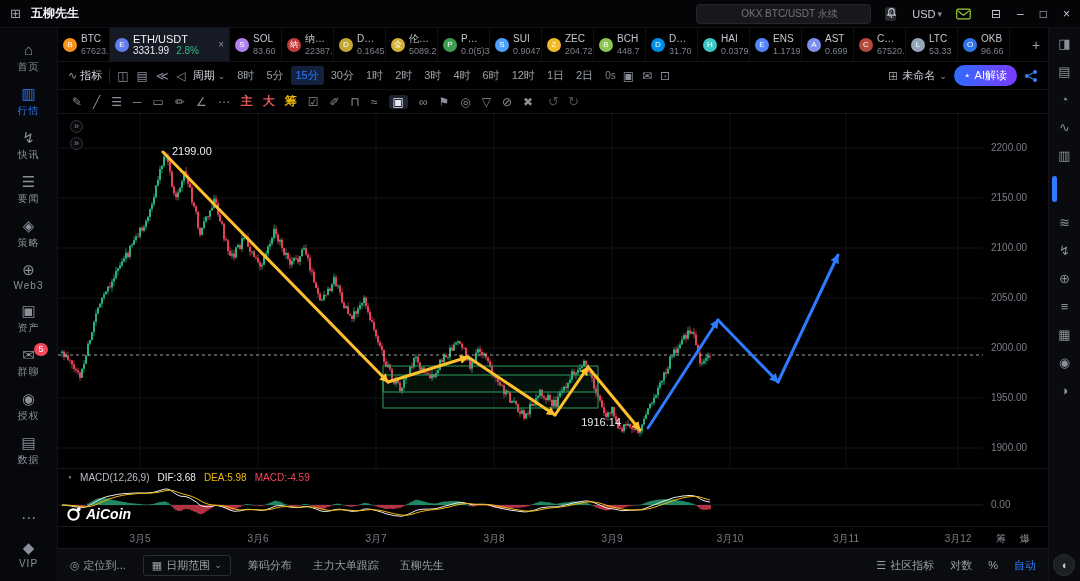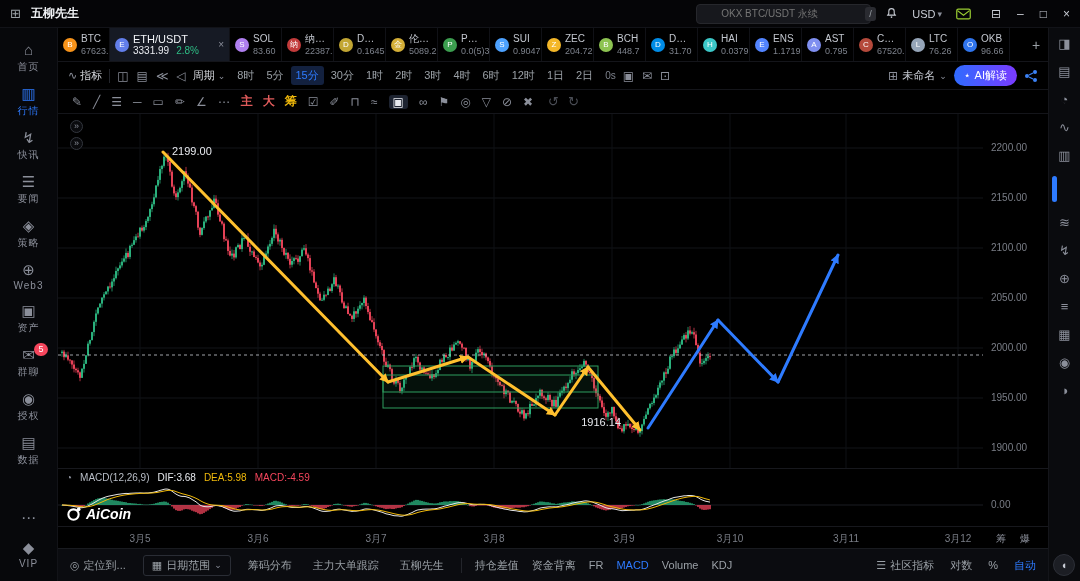--- a/index.html
+++ b/index.html
@@ -3,21 +3,21 @@
 <meta charset="utf-8">
 <style>
   *{margin:0;padding:0;box-sizing:border-box;font-family:"Liberation Sans","DejaVu Sans",sans-serif;}
   html{background:#000;}
   body{width:1080px;height:581px;background:#000;color:#d6d9de;overflow:hidden;font-size:11px;}
   
   .titlebar{height:28px;display:flex;align-items:center;background:#050507;padding:0 10px;gap:10px;border-bottom:1px solid #121318;}
   .tb-menu{color:#9aa0a6;font-size:13px;}
   .tb-title{color:#f0f2f5;font-size:12px;font-weight:bold;}
   .tb-right{margin-left:auto;display:flex;align-items:center;gap:14px;}
-  .search-pill{display:flex;align-items:center;gap:24px;background:#17181d;border:1px solid #26272c;border-radius:4px;height:20px;width:175px;padding:0 0;}
+  .search-pill{display:flex;align-items:center;gap:24px;background:#17181d;border:1px solid #26272c;border-radius:4px;height:20px;width:175px;padding:0 20px;}
   .search-pill input{background:transparent;border:none;outline:none;color:#8b8f9a;font-size:10px;width:120px;}
   .kbd{background:#2a2b31;color:#9aa0a6;border-radius:3px;font-size:9px;padding:0 4px;height:14px;line-height:14px;}
   .usd{color:#c8ccd4;font-size:11px;display:flex;align-items:center;gap:2px;}
   .caret{font-size:9px;color:#8b8f9a;}
   .winctl{display:flex;align-items:center;gap:16px;color:#c8ccd4;font-size:12px;margin-left:6px;}
   .winctl span{cursor:pointer;}
   
   .layout{display:flex;height:553px;}
   .leftnav{width:58px;background:#07080b;border-right:1px solid #121318;display:flex;flex-direction:column;align-items:center;padding:8px 0 6px;}
   .nav-item{width:100%;display:flex;flex-direction:column;align-items:center;gap:2px;padding:6px 0;color:#8b8f9a;cursor:pointer;position:relative;}
@@ -319,39 +319,39 @@
               <span class="sym">ENS</span>
               <span class="prc"><i style="font-style:normal">1.1719</i></span>
             </span>
 
           </div>
 
           <div class="tab">
             <span class="coin" style="--c: #7f8ff0;">A</span>
             <span class="tcol">
               <span class="sym">AST</span>
-              <span class="prc"><i style="font-style:normal">0.795</i></span>
+              <span class="prc"><i style="font-style:normal">0.699</i></span>
             </span>
 
           </div>
 
           <div class="tab">
             <span class="coin" style="--c: #b5493b;">C</span>
             <span class="tcol">
               <span class="sym">CME比特币</span>
               <span class="prc"><i style="font-style:normal">67520.</i></span>
             </span>
 
           </div>
 
           <div class="tab">
             <span class="coin" style="--c: #95a5b8;">L</span>
             <span class="tcol">
               <span class="sym">LTC</span>
-              <span class="prc"><i style="font-style:normal">76.26</i></span>
+              <span class="prc"><i style="font-style:normal">53.33</i></span>
             </span>
 
           </div>
 
           <div class="tab">
             <span class="coin" style="--c: #3075ee;">O</span>
             <span class="tcol">
               <span class="sym">OKB</span>
               <span class="prc"><i style="font-style:normal">96.66</i></span>
             </span>
@@ -1508,21 +1508,21 @@
         </svg>
     </div>
 
     <div class="xaxis" id="xaxis">
       <span class="xcorner" style="left:938px">筹</span>
       <span class="xcorner" style="left:962px">爆</span>
     <span class="xl" style="left: 82px;">3月5</span>
         <span class="xl" style="left: 200px;">3月6</span>
         <span class="xl" style="left: 318px;">3月7</span>
         <span class="xl" style="left: 436px;">3月8</span>
-        <span class="xl" style="left: 566px;">3月9</span>
+        <span class="xl" style="left: 554px;">3月9</span>
         <span class="xl" style="left: 672px;">3月10</span>
         <span class="xl" style="left: 788px;">3月11</span>
         <span class="xl" style="left: 900px;">3月12</span>
       </div>
 
     <div class="bottombar">
       <span style="display:flex;gap:13px;align-items:center">
 
           <span class="bb-item">
             <span class="bb-icon">◎</span>
@@ -1545,46 +1545,20 @@
           <span class="bb-item">
             <span class="bb-icon"></span>
             <span>主力大单跟踪</span>
             <span class="caret"></span>
           </span>
 
           <span class="bb-item">
             <span class="bb-icon"></span>
             <span>五柳先生</span>
             <span class="caret"></span>
-          </span>
-        </span>
-      <span class="bb-mid">
-
-          <span class="bb-item">
-            <span>持仓差值</span>
-          </span>
-
-          <span class="bb-item">
-            <span>资金背离</span>
-          </span>
-
-          <span class="bb-item">
-            <span>FR</span>
-          </span>
-
-          <span class="bb-item active">
-            <span>MACD</span>
-          </span>
-
-          <span class="bb-item">
-            <span>Volume</span>
-          </span>
-
-          <span class="bb-item">
-            <span>KDJ</span>
           </span>
         </span>
       <span class="bb-right">
 
           <span class="bb-item">
             <span class="bb-icon">☰</span>
             <span>社区指标</span>
           </span>
 
           <span class="bb-item">

